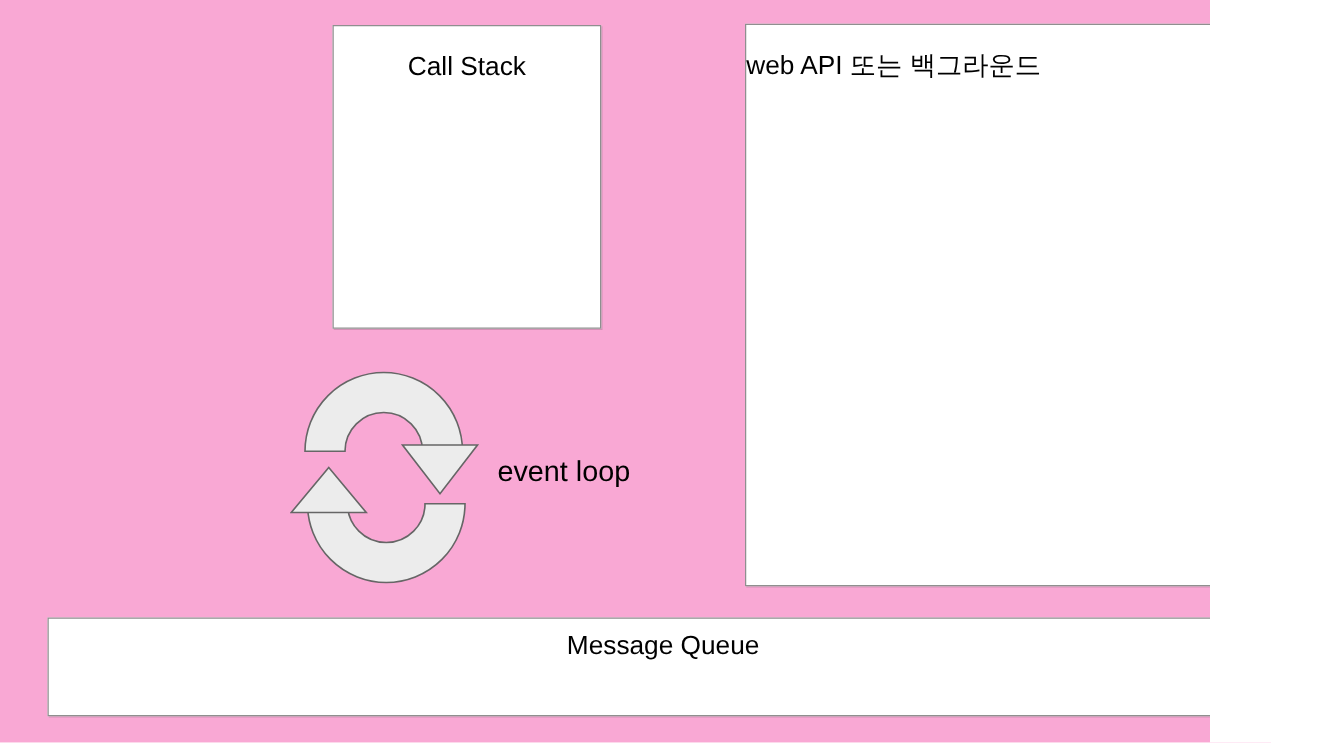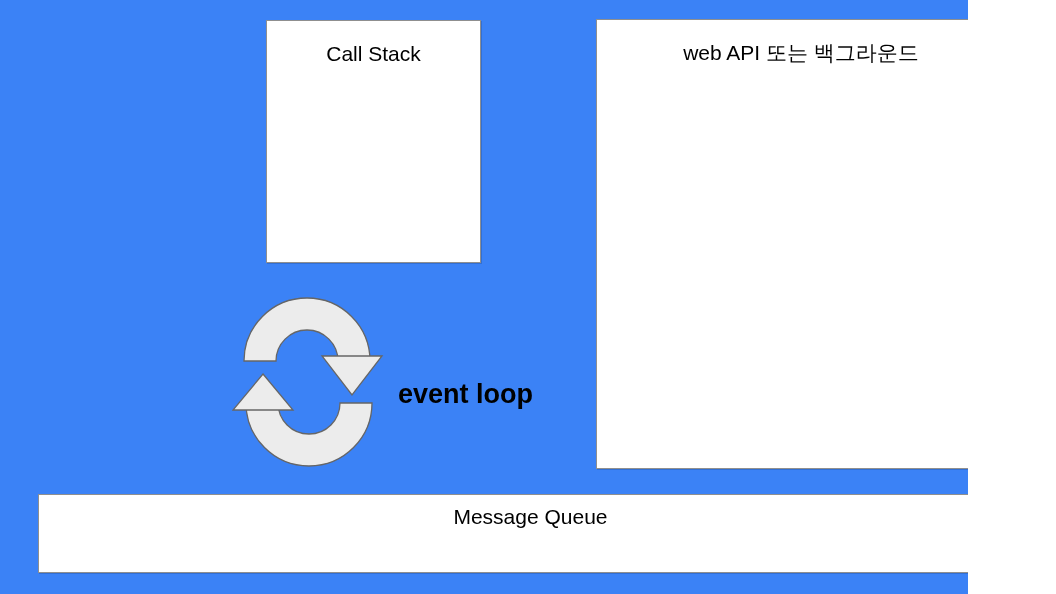--- a/index.html
+++ b/index.html
@@ -4,21 +4,21 @@
 <style>
   html, body {
     margin: 0;
     padding: 0;
     background: #ffffff;
   }
   .canvas {
     position: relative;
     width: 968px;
     height: 594px;
-    background: #3b82f6;
+    background: #f9a8d4;
     font-family: "Liberation Sans", "DejaVu Sans", sans-serif;
     color: #000000;
     overflow: hidden;
   }
   .dbox {
     position: absolute;
     background: #ffffff;
     border: 1px solid #8f8f8f;
     box-shadow: 1px 1px 0 rgba(0,0,0,0.14);
     box-sizing: border-box;
@@ -27,46 +27,44 @@
   }
   .box-call-stack {
     left: 266px; top: 20px;
     width: 215px; height: 243px;
     text-align: center;
     padding-top: 20px;
   }
   .box-web-api {
     left: 596px; top: 19px;
     width: 410px; height: 450px;
-    text-align: center;
     padding-top: 20px;
   }
   .box-message-queue {
     left: 38px; top: 494px;
     width: 967px; height: 79px;
     text-align: center;
     padding: 9px 0 0 18px;
   }
   .icon-wrap {
     position: absolute;
     left: 232px; top: 293px;
     width: 152px; height: 178px;
   }
   .icon-wrap svg {
     display: block;
     width: 100%;
     height: 100%;
   }
   .event-loop-label {
     position: absolute;
-    left: 398px; top: 378px;
-    font-size: 27px;
+    left: 398px; top: 364px;
+    font-size: 23px;
     line-height: 1.2;
     white-space: nowrap;
-    font-weight: bold;
   }
 </style>
 </head>
 <body>
 
 <div class="canvas">
 
   <div class="dbox box-call-stack">
     <span>Call Stack</span>
   </div>

